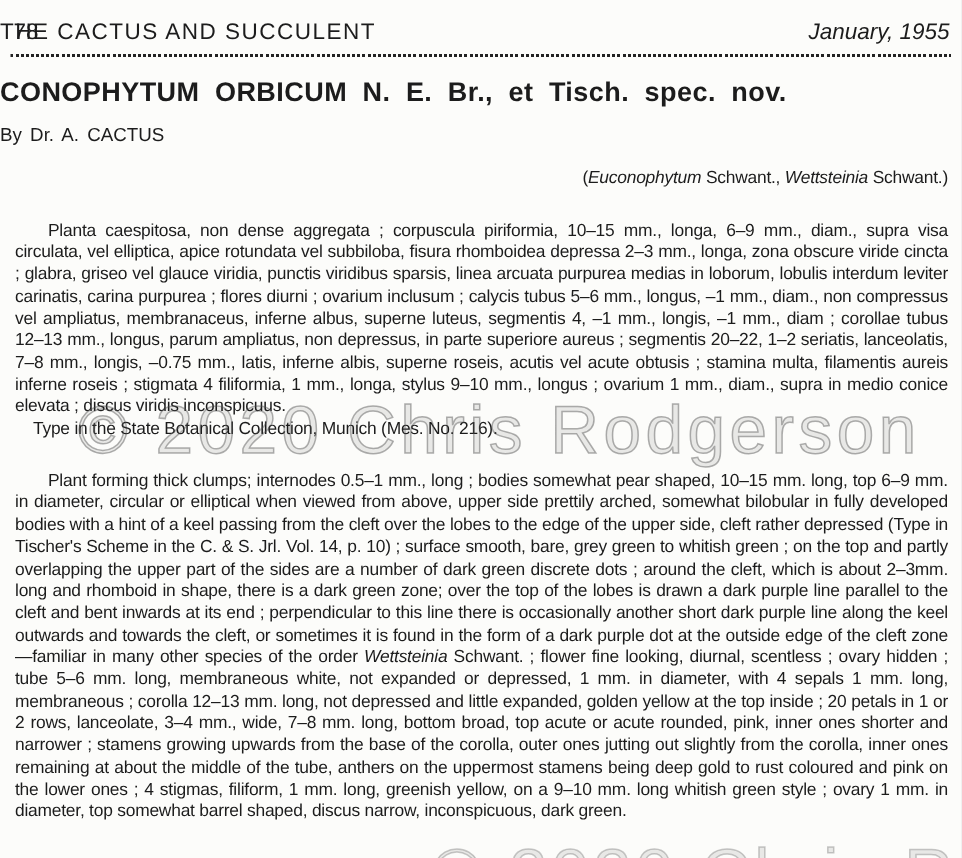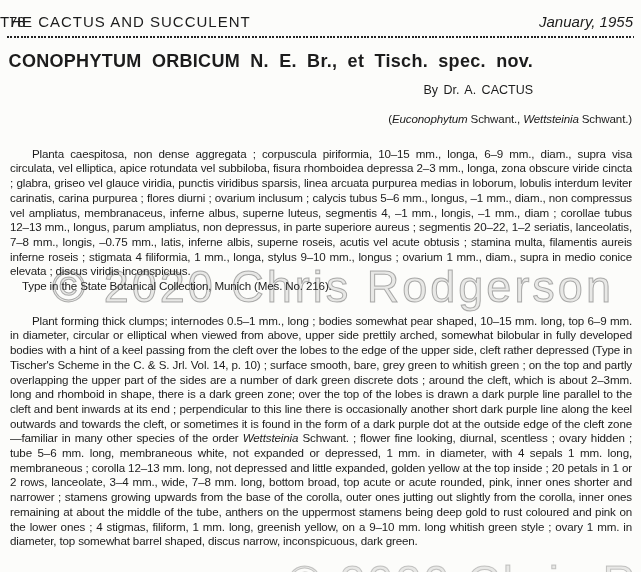--- a/index.html
+++ b/index.html
@@ -16,21 +16,21 @@
   .hdr{position:absolute;top:13px;left:0;width:641px;height:18px;font-size:15px;}
   .hdr .pn{position:absolute;left:9px;top:0;}
   .hdr .jt{position:absolute;left:0;top:0;width:530px;letter-spacing:1px;}
   .hdr .dt{position:absolute;right:8px;top:0;font-style:italic;}
   .rule{
     position:absolute;top:36px;left:7px;width:627px;height:3px;
     background:repeating-linear-gradient(90deg,#222 0 2px,transparent 2px 3.4px);
     background-size:auto 2px;background-repeat:repeat-x;background-position:0 0;
   }
   
-  .head-block{position:absolute;top:51px;left:0;width:533px;text-align:right;}
+  .head-block{position:absolute;top:51px;left:0;width:533px;text-align:left;}
   .art-title{font-size:18px;font-weight:bold;letter-spacing:.3px;word-spacing:5px;white-space:nowrap;}
   .byline{margin-top:11px;font-size:12.5px;word-spacing:2px;}
   
   .body{
     position:absolute;top:112px;left:10px;width:622px;
     font-size:11.6px;line-height:14.7px;letter-spacing:-0.15px;
     text-align:justify;
   }
   .body p{margin:0;}
   p.syn{text-indent:8px;text-align:right;}

